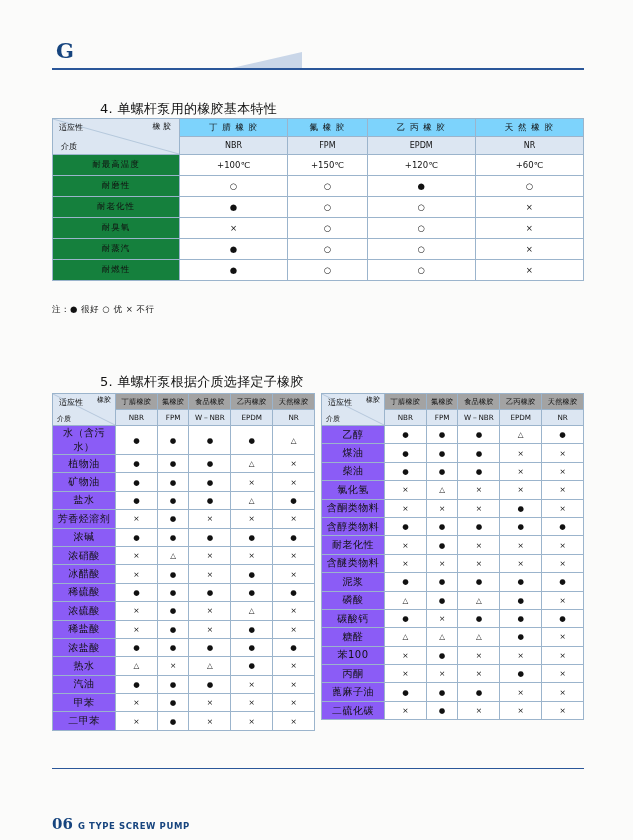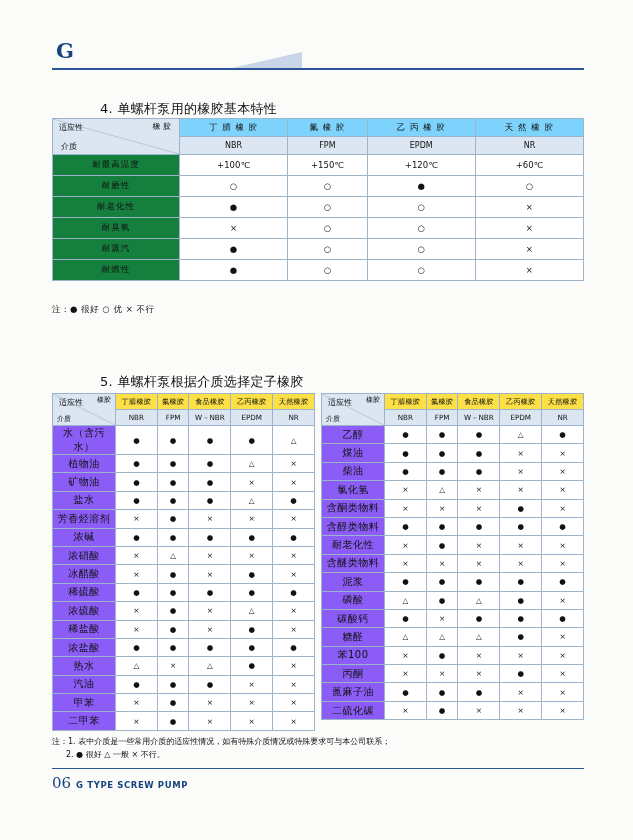--- a/index.html
+++ b/index.html
@@ -87,38 +87,38 @@
   
   #t2wrap{position:absolute;left:52px;top:393px;width:532px;display:flex;gap:6px;}
   .half{width:263px;}
   .half table{width:100%;}
   .half td{height:17.4px;font-size:7.5px;}
   .half .corner{
     position:relative;height:30px;background:#dce6f2;width:62px;
   }
   .half .corner .lbl-a{position:absolute;right:4px;top:1px;font-size:7px;}
   .half .corner .lbl-b{position:absolute;left:4px;bottom:1px;font-size:7px;}
-  .half .chdr{background:#fde047;font-size:7.2px;height:15px;letter-spacing:.2px;}
+  .half .chdr{background:#a3a3a3;font-size:7.2px;height:15px;letter-spacing:.2px;}
   .half .chdr2{background:#dce6f2;font-size:7.2px;height:15px;}
   .half .rowlbl{background:#8b5cf6;font-size:10px;letter-spacing:.5px;}
   .diagline{
     position:absolute;left:0;top:0;width:100%;height:100%;pointer-events:none;
   }
   .notes{
     position:absolute;left:52px;top:735px;font-size:8px;line-height:13px;color:#111;
   }
   .footrule{
     position:absolute;left:52px;top:768px;width:532px;height:1px;background:#2a5699;
   }
   .footer{
     position:absolute;left:52px;top:774px;display:flex;align-items:baseline;gap:5px;
   }
   .foot-num{
     font-family:"DejaVu Serif","Liberation Serif",serif;
-    font-size:15px;font-weight:normal;color:#16447e;
+    font-size:15px;font-weight:bold;color:#16447e;margin-top:41px;
   }
   .foot-txt{
     font-size:8.5px;font-weight:bold;color:#16447e;letter-spacing:.6px;
   }
 </style>
 </head>
 <body>
 
 <div class="page">
 
@@ -511,24 +511,20 @@
               <td>●</td>
               <td>×</td>
               <td>×</td>
               <td>×</td>
             </tr>
           </tbody>
         </table>
     </div>
   </div>
 
-  <div class="notes">
-    <div>注：1. 表中介质是一些常用介质的适应性情况，如有特殊介质情况或特殊要求可与本公司联系；</div>
-    <div style="padding-left:14px;">2. ● 很好    △ 一般    × 不行。</div>
-  </div>
 
   <div class="footrule"></div>
   <div class="footer">
     <span class="foot-num">06</span>
     <span class="foot-txt">G TYPE SCREW PUMP</span>
   </div>
 
 </div>
 
 </body></html>

